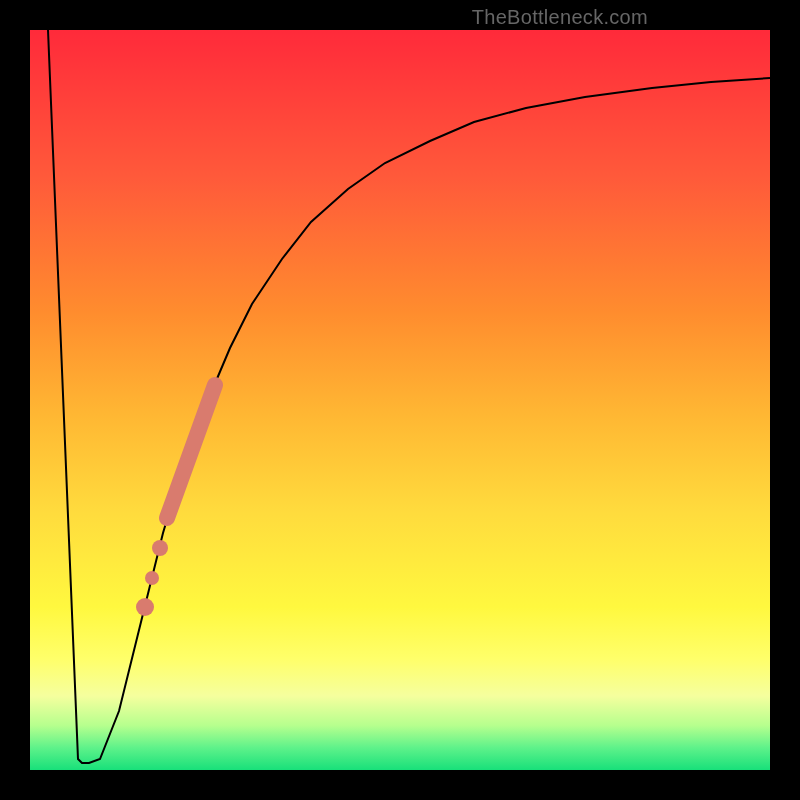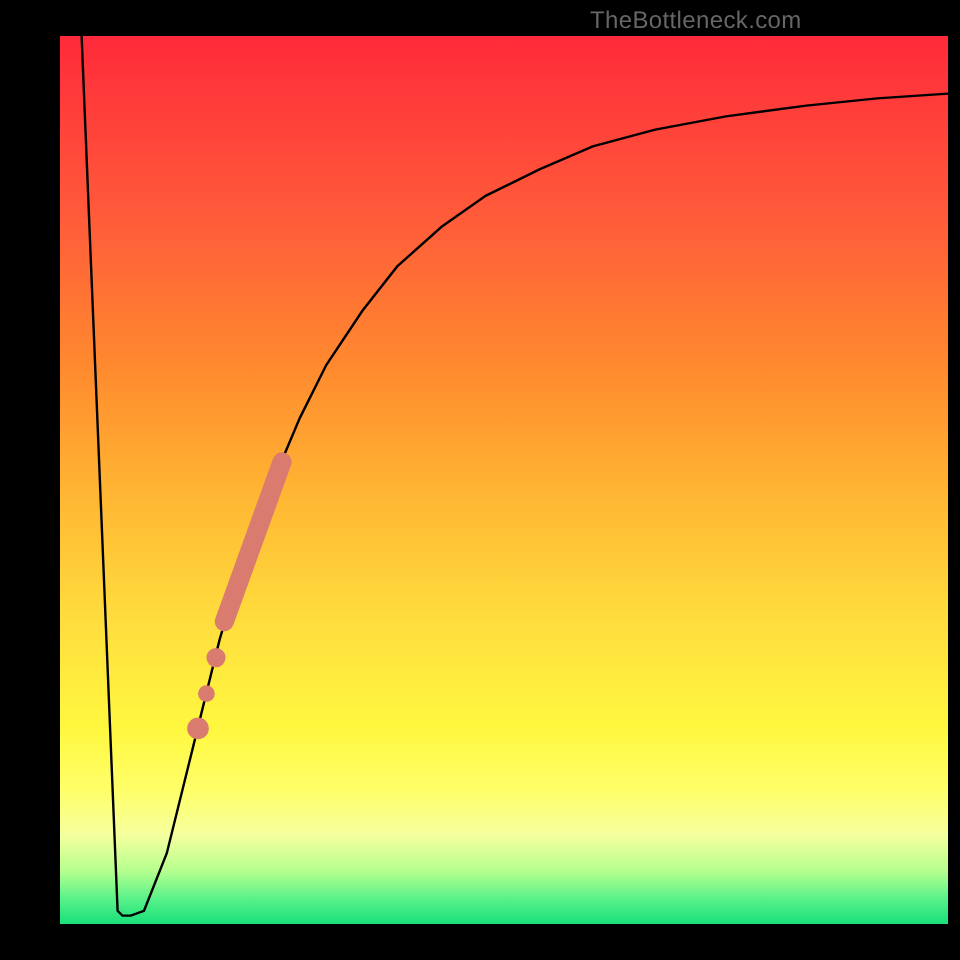--- a/index.html
+++ b/index.html
@@ -9,21 +9,20 @@
     height: 800px;
     background: #000;
     overflow: hidden;
     font-family: Arial, Helvetica, sans-serif;
   }
   .frame {
     position: relative;
     width: 684px;
     height: 800px;
     background: #000;
-    margin-left: 20px;
   }
   .plot-area {
     position: absolute;
     left: 30px;
     top: 30px;
     width: 740px;
     height: 740px;
     background: linear-gradient(
       to bottom,
       #ff2a3a 0%,

